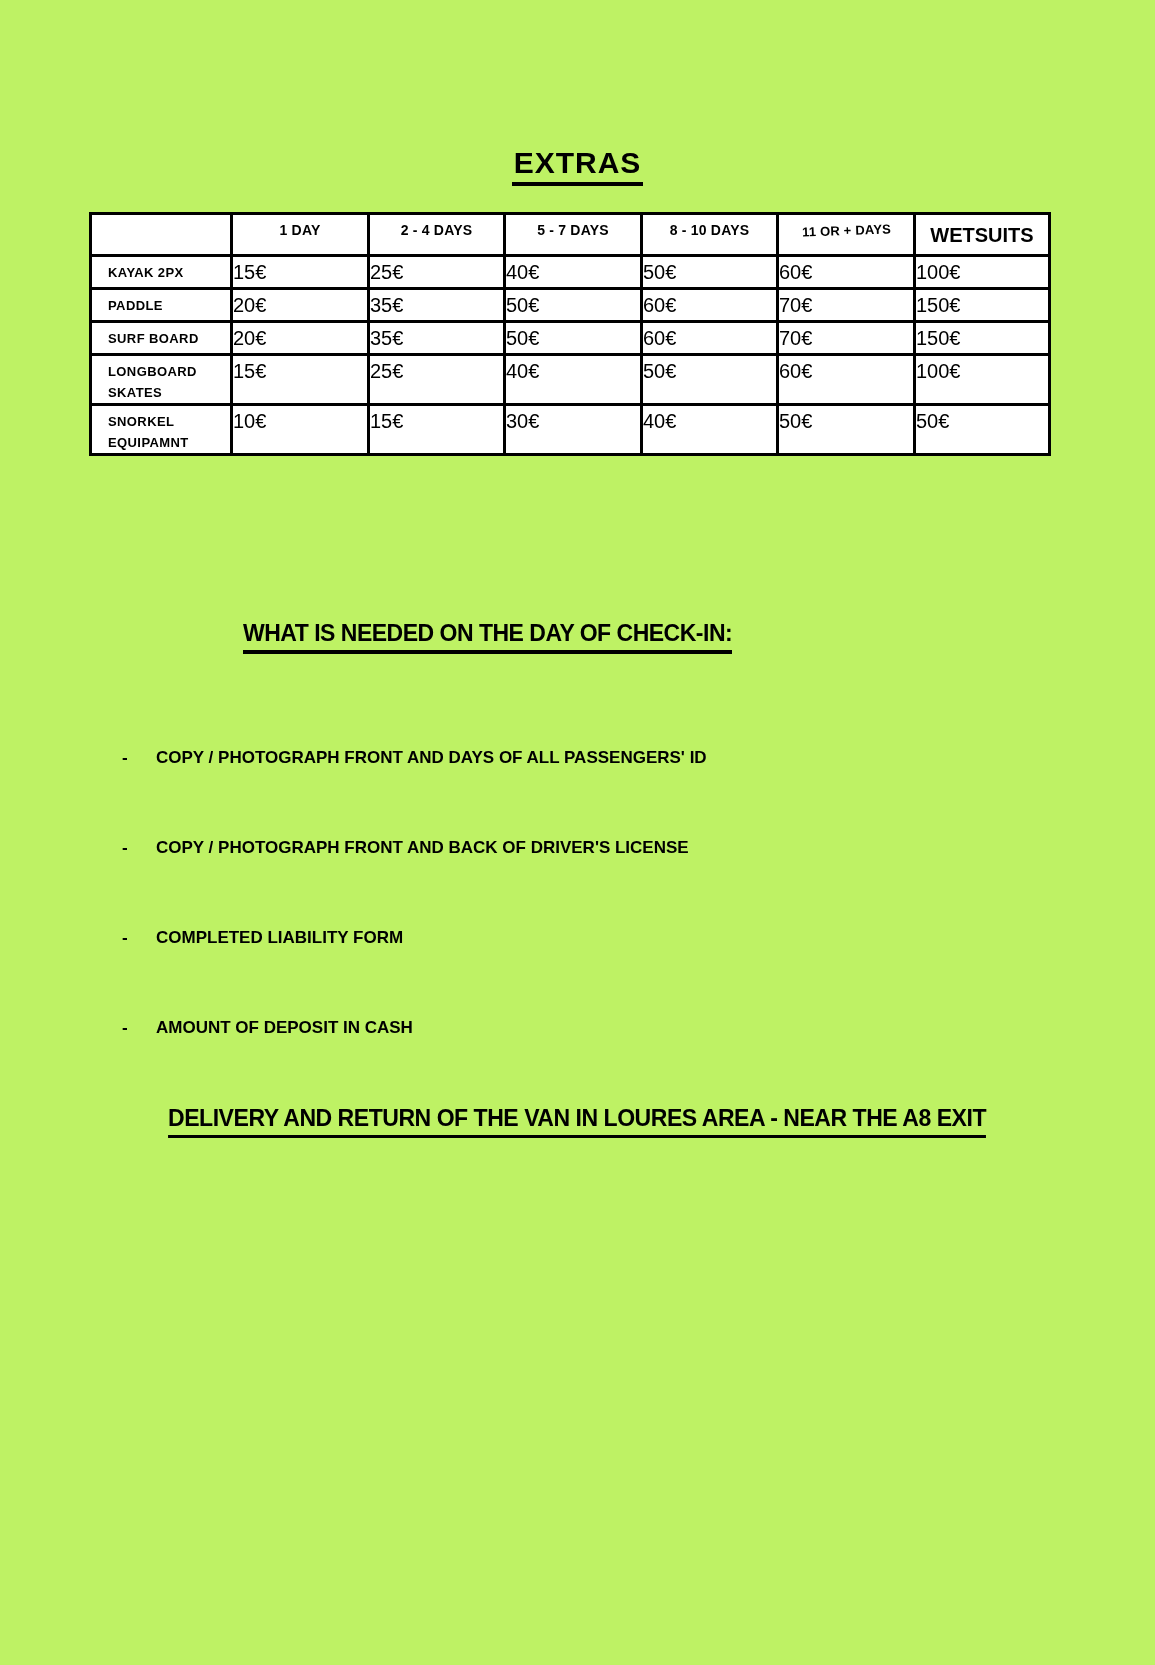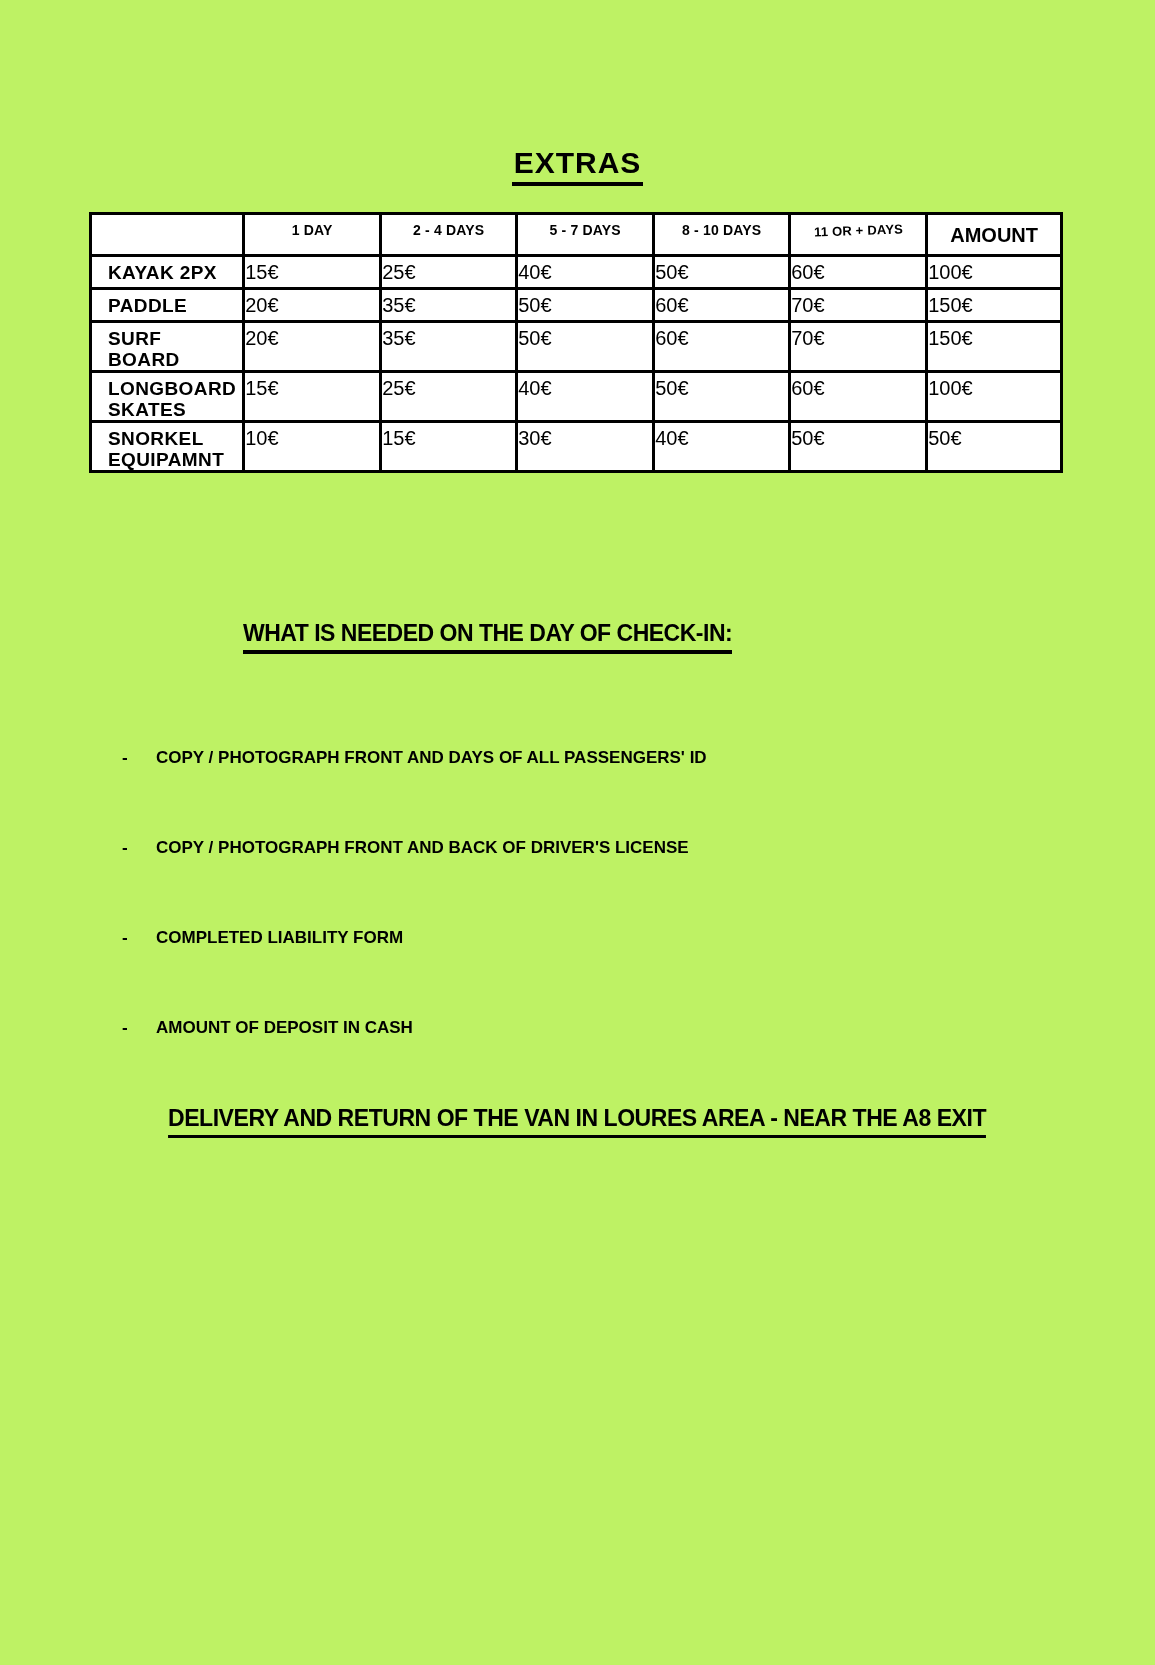--- a/index.html
+++ b/index.html
@@ -61,21 +61,21 @@
     font-weight: bold;
     text-align: center;
     padding-top: 9px;
   }
   .tilt {
     display: inline-block;
     transform: rotate(-2deg);
     font-size: 13px;
   }
   td.rowlabel {
-    font-size: 19px;
+    font-size: 13px;
     font-weight: bold;
     text-align: left;
     padding: 5px 6px 0 16px;
     letter-spacing: 0.4px;
     line-height: 21px;
   }
   td.price {
     font-size: 20px;
     font-weight: 400;
     padding-top: 2px;
@@ -155,21 +155,21 @@
       <col style="width:135px">
     </colgroup>
     <thead>
       <tr class="hrow">
         <th class="dayhead"></th>
         <th class="dayhead">1 DAY</th>
         <th class="dayhead">2 - 4 DAYS</th>
         <th class="dayhead">5 - 7 DAYS</th>
         <th class="dayhead">8 - 10 DAYS</th>
         <th class="dayhead"><span class="tilt">11 OR + DAYS</span></th>
-        <th class="dephead">AMOUNT</th>
+        <th class="dephead">WETSUITS</th>
       </tr>
     </thead>
     <tbody>
       <tr class="srow">
         <td class="rowlabel">KAYAK 2PX</td>
         <td class="price">15€</td>
         <td class="price">25€</td>
         <td class="price">40€</td>
         <td class="price">50€</td>
         <td class="price">60€</td>

